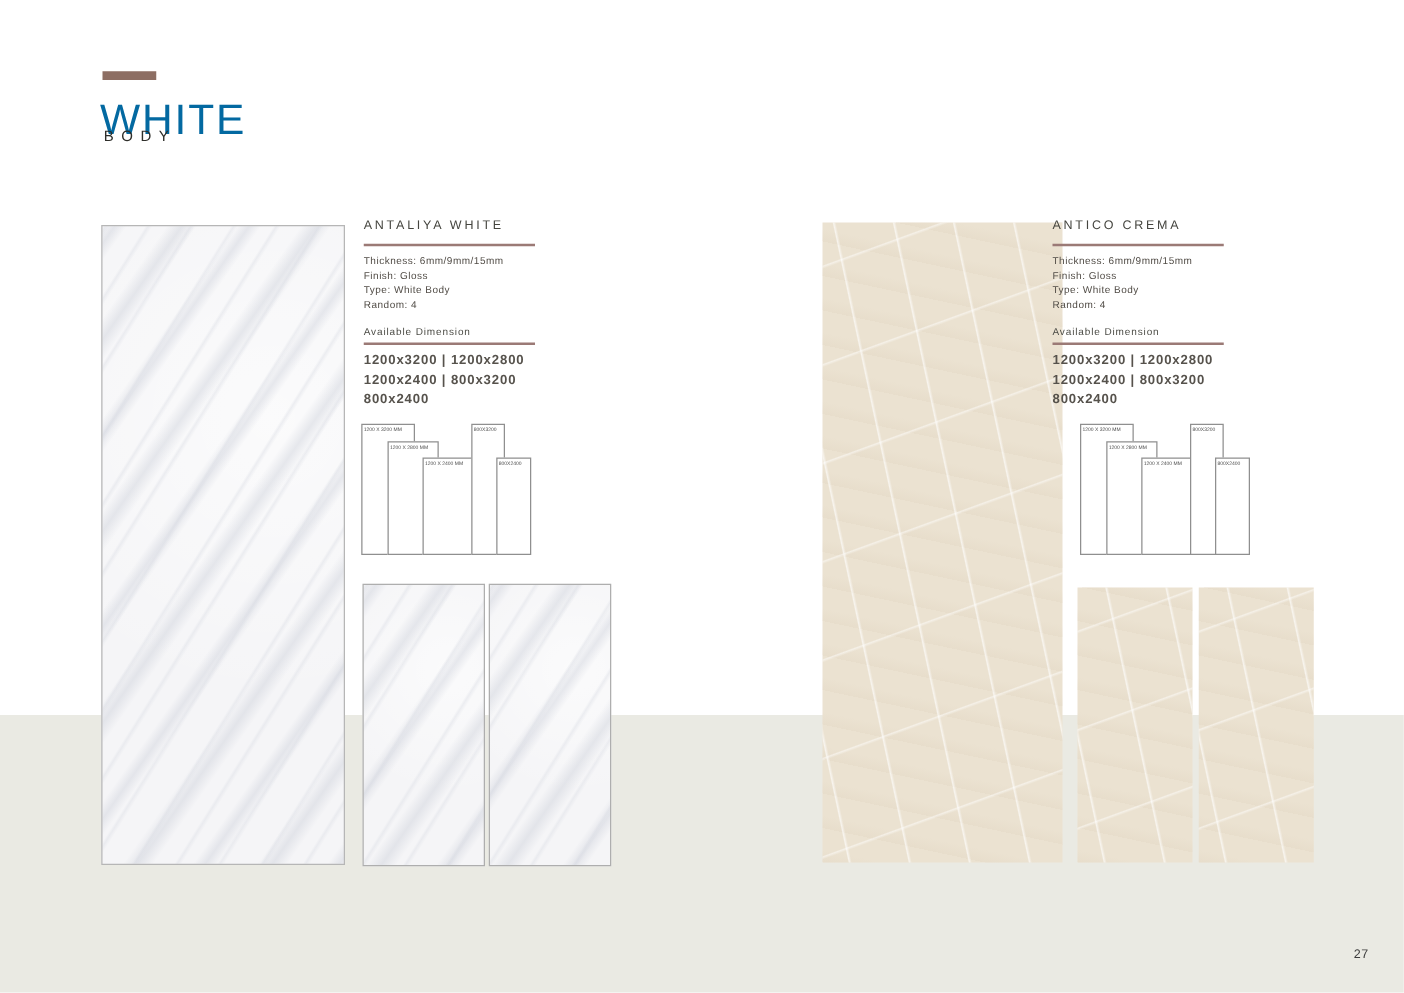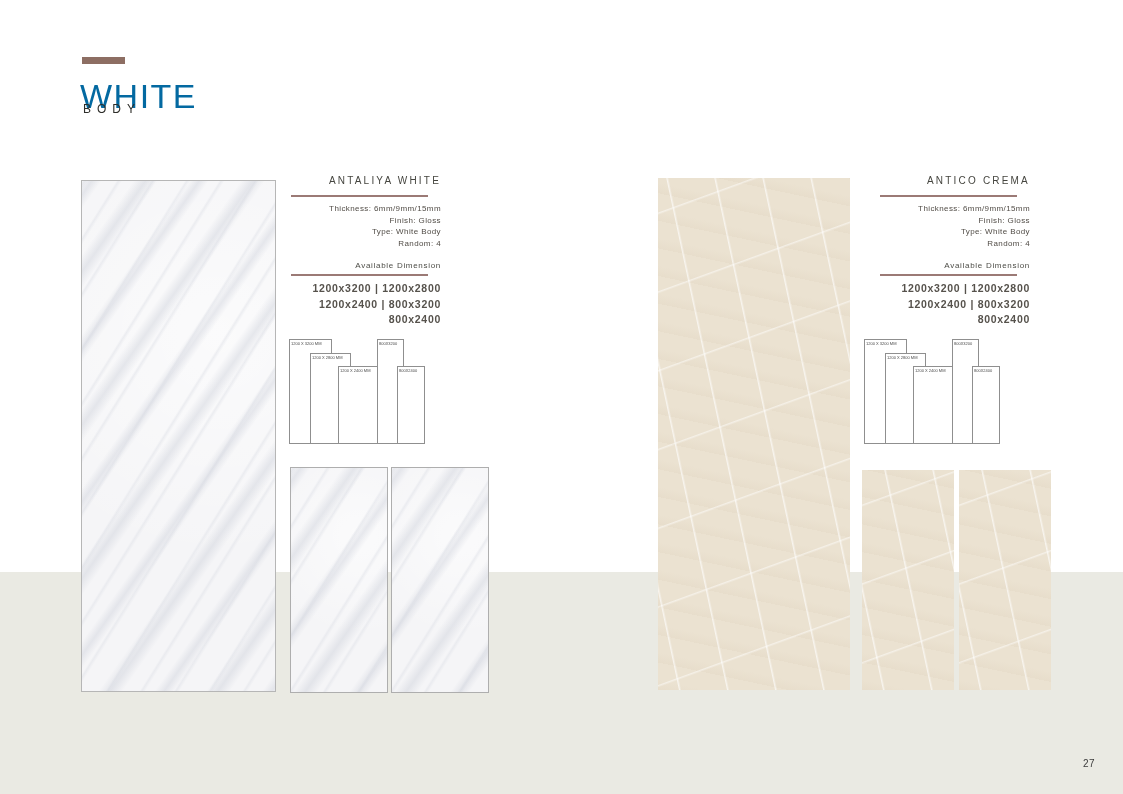--- a/index.html
+++ b/index.html
@@ -73,23 +73,23 @@
         rgba(235,226,209,0)    10px,
         rgba(235,226,209,0)    27px);
   }
 
   
   .big-tile { position:absolute; }
   .big-tile.one { left:81px; top:180px; width:195px; height:512px; border:1px solid #b6b6b6; }
   .big-tile.two { left:658px; top:178px; width:192px; height:512px; }
 
   
-  .info { position:absolute; width:150px;text-align:right; }
+  .info { position:absolute; width:150px; }
   .info.one { left:291px; top:174px; }
-  .info.two { left:880px; top:174px; }
+  .info.two { left:842px; top:174px; }
   .product-name {
     font-size:10px; font-weight:400; letter-spacing:2.2px;
     color:#45453f; line-height:14px; white-space:nowrap;
   }
   .rule { width:137px; height:2px; background:#9b7a76; margin-top:7px; }
   .specs { margin-top:6px; }
   .specs p {
     font-size:8px; line-height:11.5px; letter-spacing:0.4px; color:#514c46;
     white-space:nowrap;
   }

